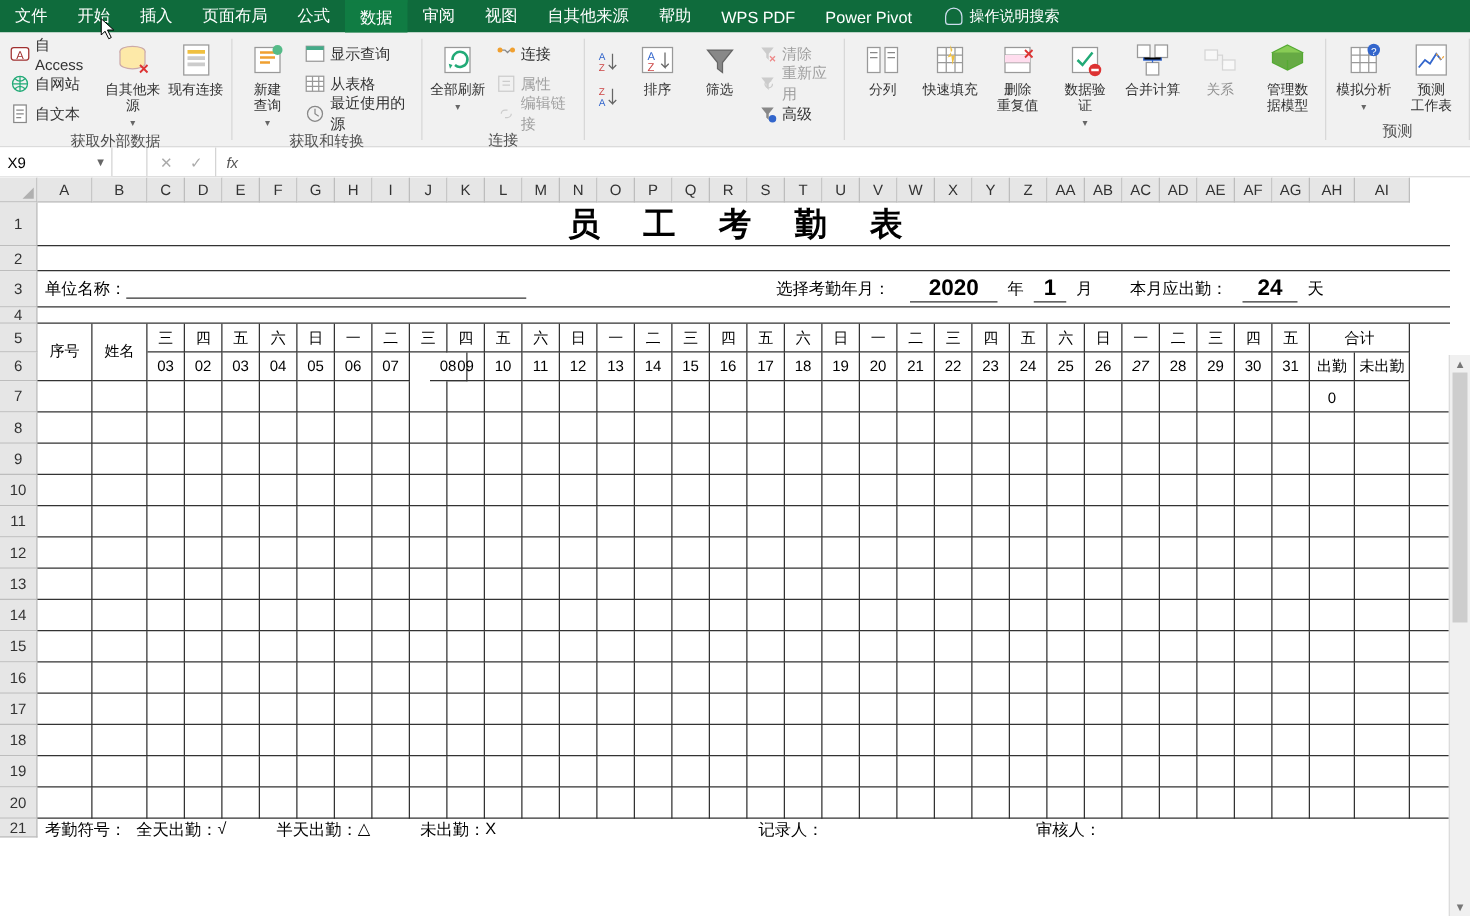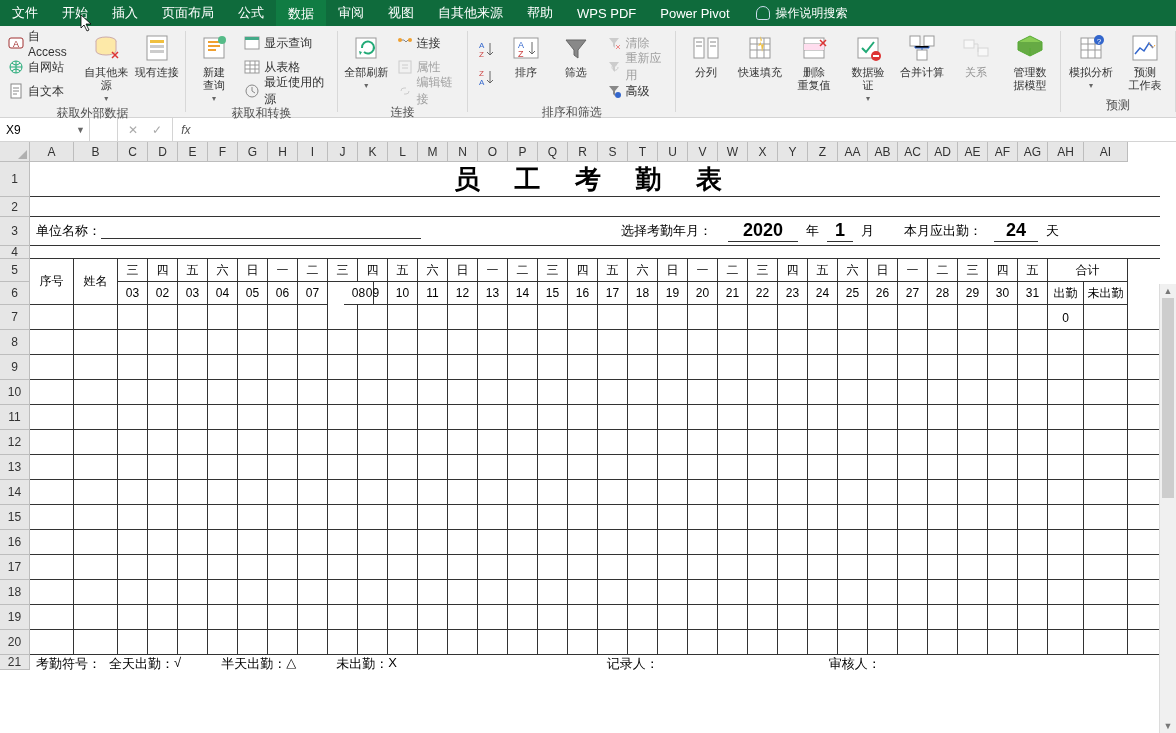--- a/index.html
+++ b/index.html
@@ -321,21 +321,20 @@
             <span class="ico-s">
               <svg width="16" height="16">
                 <path d="M3 3h10l-4 5v5l-2-2v-3z" fill="#888"></path>
                 <circle cx="12" cy="12" r="3" fill="#36c"></circle>
               </svg>
             </span>
             <span>高级</span>
           </div>
       </div>
     </div>
-    <div class="group-label">排序和筛选</div>
   </div>
   <div class="ribbon-sep"></div>
 
   <div class="group">
     <div class="group-body">
       <div class="btn-lg">
           <span class="ico">
             <svg width="32" height="32">
               <rect x="4" y="6" width="10" height="20" fill="#fff" stroke="#999"></rect>
               <rect x="18" y="6" width="10" height="20" fill="#fff" stroke="#999"></rect>
@@ -595,21 +594,21 @@
         <div class="hdr-cell" style="left: 718px; top: 23px; width: 30px; height: 23px;">22</div>
         <div class="hdr-cell" style="left: 748px; top: 0px; width: 30px; height: 23px;">四</div>
         <div class="hdr-cell" style="left: 748px; top: 23px; width: 30px; height: 23px;">23</div>
         <div class="hdr-cell" style="left: 778px; top: 0px; width: 30px; height: 23px;">五</div>
         <div class="hdr-cell" style="left: 778px; top: 23px; width: 30px; height: 23px;">24</div>
         <div class="hdr-cell" style="left: 808px; top: 0px; width: 30px; height: 23px;">六</div>
         <div class="hdr-cell" style="left: 808px; top: 23px; width: 30px; height: 23px;">25</div>
         <div class="hdr-cell" style="left: 838px; top: 0px; width: 30px; height: 23px;">日</div>
         <div class="hdr-cell" style="left: 838px; top: 23px; width: 30px; height: 23px;">26</div>
         <div class="hdr-cell" style="left: 868px; top: 0px; width: 30px; height: 23px;">一</div>
-        <div class="hdr-cell" style="left: 868px; top: 23px; width: 30px; height: 23px;">27</div>
+        <div class="hdr-cell" style="left: 868px; top: 23px; width: 30px; height: 23px; font-style: italic;">27</div>
         <div class="hdr-cell" style="left: 898px; top: 0px; width: 30px; height: 23px;">二</div>
         <div class="hdr-cell" style="left: 898px; top: 23px; width: 30px; height: 23px;">28</div>
         <div class="hdr-cell" style="left: 928px; top: 0px; width: 30px; height: 23px;">三</div>
         <div class="hdr-cell" style="left: 928px; top: 23px; width: 30px; height: 23px;">29</div>
         <div class="hdr-cell" style="left: 958px; top: 0px; width: 30px; height: 23px;">四</div>
         <div class="hdr-cell" style="left: 958px; top: 23px; width: 30px; height: 23px;">30</div>
         <div class="hdr-cell" style="left: 988px; top: 0px; width: 30px; height: 23px;">五</div>
         <div class="hdr-cell" style="left: 988px; top: 23px; width: 30px; height: 23px;">31</div>
         <div class="hdr-cell" style="left: 1018px; top: 0px; width: 80px; height: 23px;">合计</div>
         <div class="hdr-cell" style="left: 1018px; top: 23px; width: 36px; height: 23px; font-family: Liberation Mono, monospace;">出勤</div>

